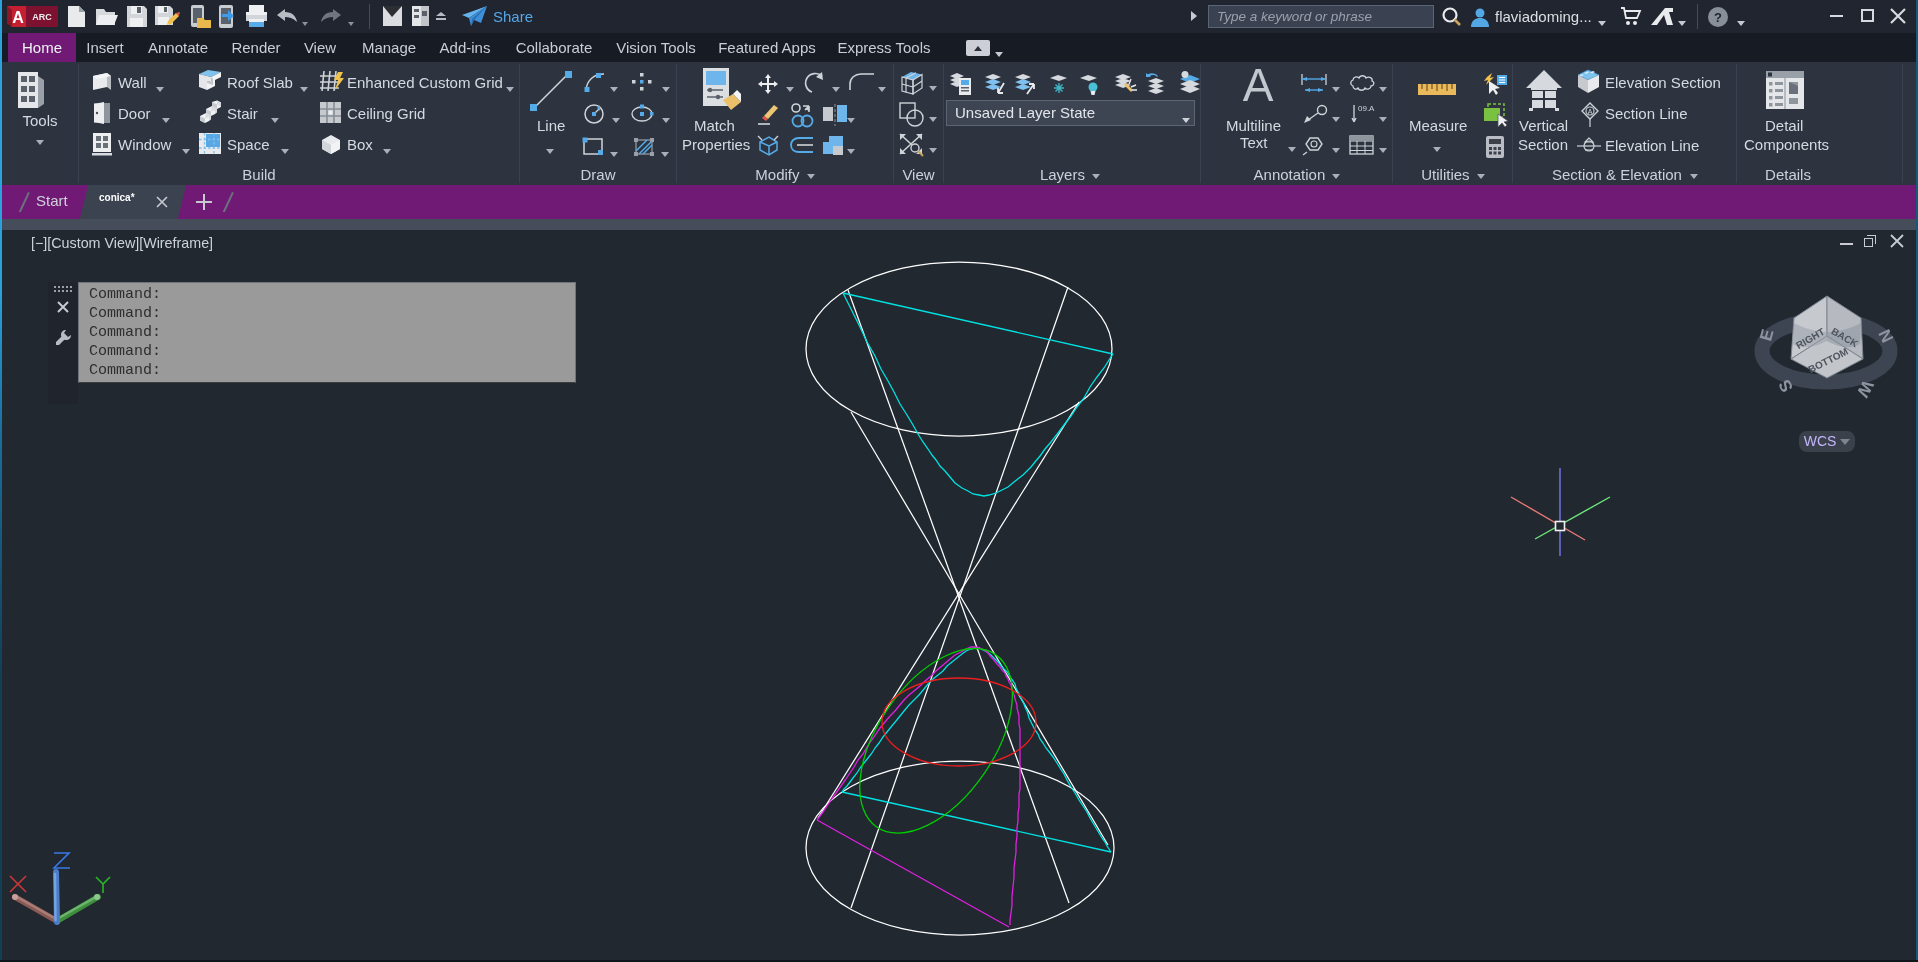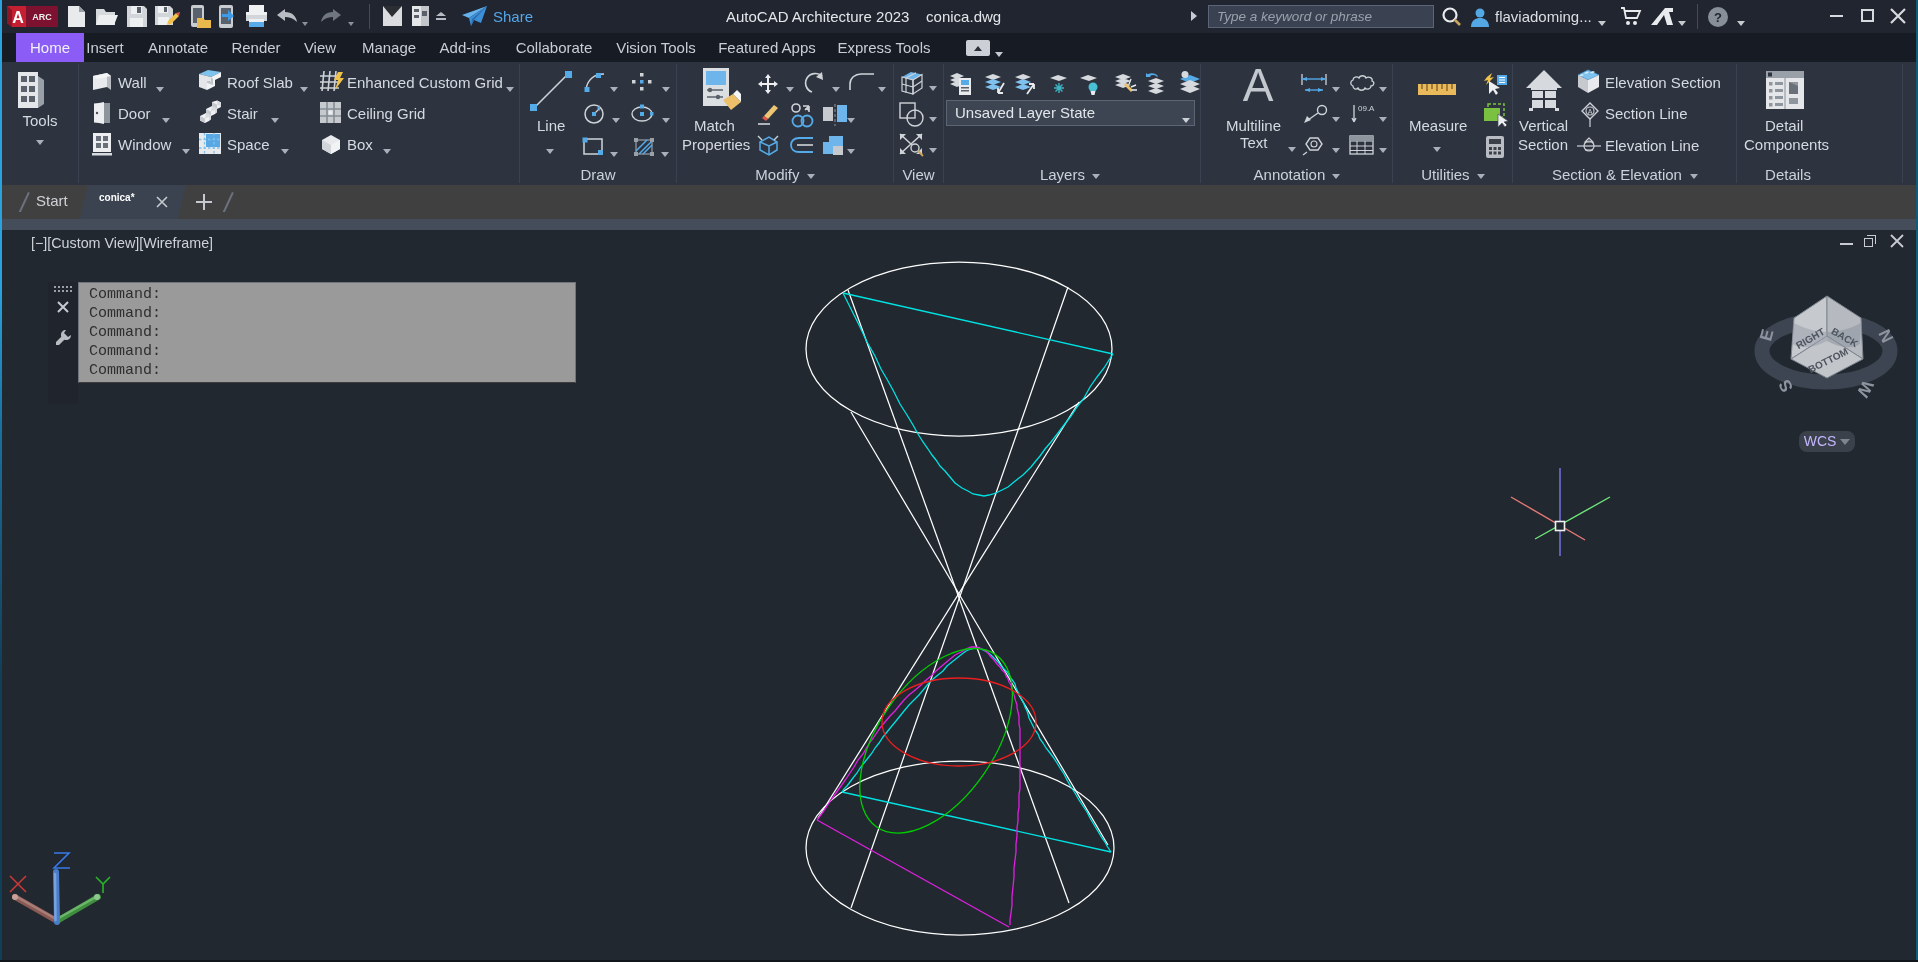--- a/index.html
+++ b/index.html
@@ -3,28 +3,28 @@
 <meta charset="utf-8">
 <style>
   * { margin:0; padding:0; box-sizing:border-box; }
   html,body { width:1918px; height:962px; overflow:hidden; background:#212830; font-family:"Liberation Sans",sans-serif; }
   .abs { position:absolute; }
   #app { position:relative; width:1918px; height:962px; background:#212830; }
   
   #titlebar { position:absolute; left:0; top:0; width:1918px; height:33px; background:#20252f; }
   #tabrow { position:absolute; left:0; top:33px; width:1918px; height:29px; background:#161b24; }
   .rtab { position:absolute; top:0; height:29px; line-height:29px; font-size:15px; color:#c9ced6; text-align:center; }
-  .rtab.active { background:#8b5cf6; color:#f0f2f5;margin-left:8px; }
+  .rtab.active { background:#701a75; color:#f0f2f5; }
   #ribbon { position:absolute; left:0; top:62px; width:1918px; height:123px; background:#2d3440; }
   .psep { position:absolute; top:2px; width:1px; height:119px; background:#252b35; border-right:1px solid #3a4251; }
   .plabel { position:absolute; top:104px; height:19px; width:100%; font-size:15px; color:#ccd1d9; text-align:center; white-space:nowrap; }
   .rtext { font-size:15px; color:#d5dae1; white-space:nowrap; }
   .caret { display:inline-block; width:0; height:0; border-left:4px solid transparent; border-right:4px solid transparent; border-top:5px solid #aab0b9; vertical-align:middle; }
   .bigbtn { position:absolute; text-align:center; font-size:15px; color:#d5dae1; }
-  #filetabs { position:absolute; left:0; top:185px; width:1918px; height:34px; background:#404040; }
+  #filetabs { position:absolute; left:0; top:185px; width:1918px; height:34px; background:#701a75; }
   #thinbar { position:absolute; left:0; top:219px; width:1918px; height:11px; background:#454d5b; }
   #viewport { position:absolute; left:0; top:230px; width:1918px; height:732px; background:#212830; }
   .vplabel { font-size:14.3px; color:#ced2d8; }
   
   #cmdwin { position:absolute; left:48px; top:52px; width:528px; height:122px; }
   #cmdstrip { position:absolute; left:0; top:0; width:30px; height:122px; background:#20252d; }
   #cmdhist { position:absolute; left:30px; top:0; width:498px; height:101px; background:#9a9a9a; border:1px solid #70757c; border-bottom:1px solid #3c3c3c; font-family:"Liberation Mono",monospace; font-size:15px; color:#2e2e2e; line-height:19px; padding:2px 0 0 10px; }
   #cmdinput { position:absolute; left:30px; top:101px; width:498px; height:21px; background:#b9b9b9; border:1px solid #70757c; border-top:none; font-family:"Liberation Mono",monospace; font-style:italic; font-size:15px; color:#4c4c4c; line-height:19px; }
   svg { display:block; }
   .ico { position:absolute; }
@@ -116,21 +116,20 @@
     <div style="width:10px;height:2px;background:#b8bcc2;margin-top:1.5px"></div>
   </div>
 
   <svg class="ico" style="left:461px;top:5px" width="27" height="23" viewBox="0 0 27 23">
     <path d="M26 1 L1 10 L8 13 Z" fill="#66b2ec"></path>
     <path d="M26 1 L8 13 L10 21 L13 15 L20 18 Z" fill="#3d8fd8"></path>
     <path d="M26 1 L13 15 L10 21 L11 14 Z" fill="#2a6eb0"></path>
   </svg>
   <div class="abs" style="left:493px;top:8px;font-size:15px;color:#54a7e8">Share</div>
 
-  <div class="abs" style="left:726px;top:8px;width:500px;font-size:15px;color:#e4e7ea">AutoCAD Architecture 2023&nbsp;&nbsp;&nbsp;&nbsp;conica.dwg</div>
 
   <div class="abs" style="left:1191px;top:11px;width:0;height:0;border-top:5px solid transparent;border-bottom:5px solid transparent;border-left:6px solid #c6cad0"></div>
   <div class="abs" style="left:1208px;top:5px;width:226px;height:23px;background:#3a4252;border:1px solid #5a6578;font-style:italic;font-size:13.5px;color:#9ba1ac;line-height:21px;padding-left:8px">Type a keyword or phrase</div>
   <svg class="ico" style="left:1441px;top:6px" width="22" height="22" viewBox="0 0 22 22">
     <circle cx="9" cy="9" r="6.5" fill="none" stroke="#e8eaed" stroke-width="2.2"></circle>
     <line x1="13.5" y1="13.5" x2="19" y2="19" stroke="#caa35c" stroke-width="2.6"></line>
   </svg>
   <svg class="ico" style="left:1469px;top:6px" width="22" height="22" viewBox="0 0 22 22">
     <circle cx="11" cy="7" r="4.5" fill="#52a7e4"></circle>
     <path d="M2 21 C2 14 7 12 11 12 C15 12 20 14 20 21 Z" fill="#52a7e4"></path>
@@ -267,20 +266,21 @@
   </svg>
   <div class="abs rtext" style="left:347px;top:43px">Ceiling Grid</div>
 
   <svg class="ico" style="left:319px;top:70px" width="24" height="24" viewBox="0 0 24 24">
     <path d="M3 8 L12 3 L21 8 L21 17 L12 22 L3 17 Z" fill="#e8eaed"></path>
     <path d="M3 8 L12 13 L12 22 L3 17 Z" fill="#d2d5d9"></path>
     <path d="M12 13 L21 8 L21 17 L12 22 Z" fill="#f2f3f5"></path>
   </svg>
   <div class="abs rtext" style="left:347px;top:74px">Box</div>
   <div class="abs" style="left:383px;top:80px"><span class="caret"></span></div>
+  <div class="plabel" style="left:0;width:518px">Build</div>
   <div class="psep" style="left:519px"></div>
 
   <svg class="ico" style="left:528px;top:6px" width="46" height="46" viewBox="0 0 46 46">
     <line x1="6" y1="40" x2="40" y2="6" stroke="#cfd3d8" stroke-width="1.6"></line>
     <rect x="2" y="36" width="7" height="7" fill="#55aae8"></rect>
     <rect x="37" y="3" width="7" height="7" fill="#55aae8"></rect>
   </svg>
   <div class="abs rtext" style="left:537px;top:55px">Line</div>
   <div class="abs" style="left:546px;top:80px"><span class="caret"></span></div>
 

